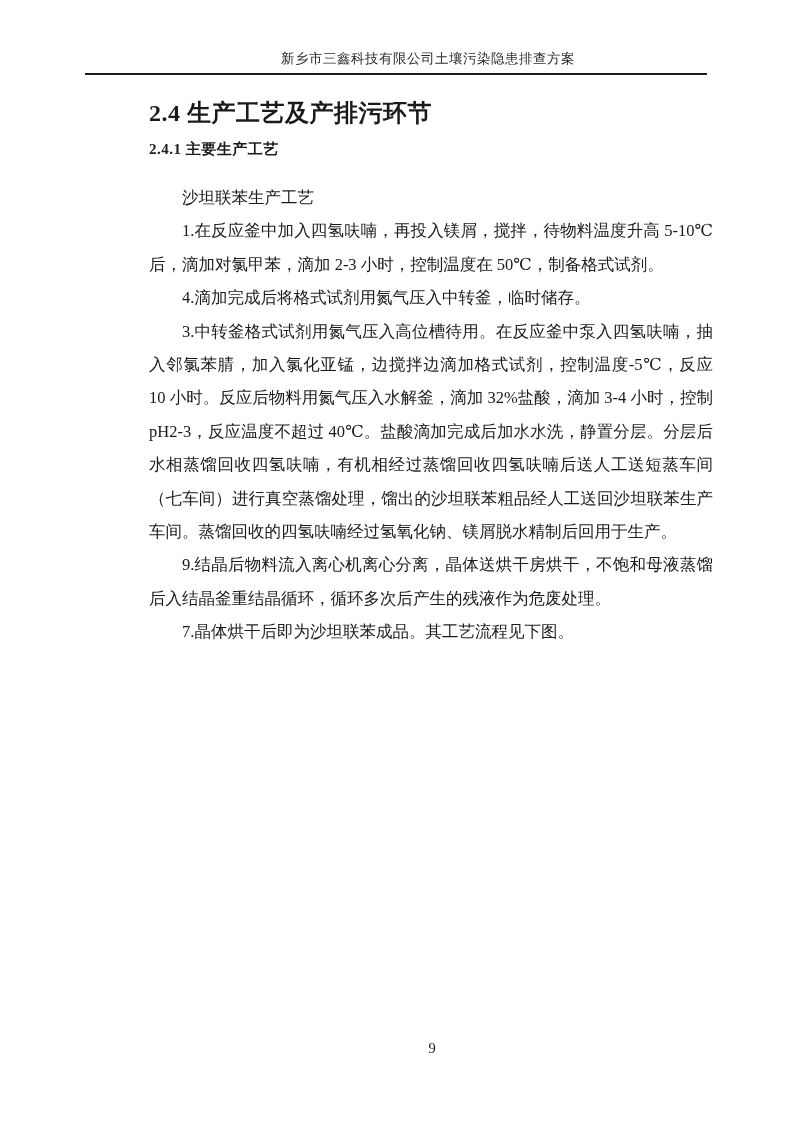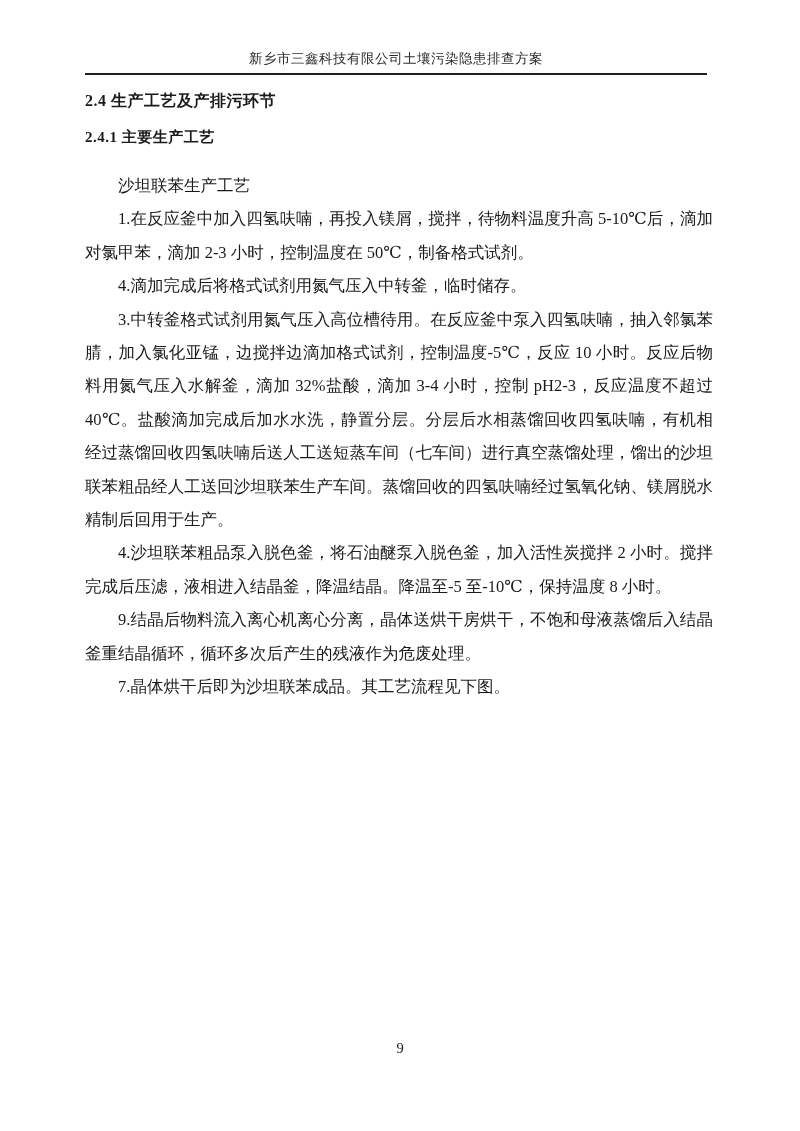--- a/index.html
+++ b/index.html
@@ -1,15 +1,15 @@
 <!DOCTYPE html>
 <html><head>
 <meta charset="utf-8">
 <style>
-  * { box-sizing: border-box; }
+  * { box-sizing: border-box; padding-left: 32px; }
   html, body { margin: 0; padding: 0; background: #ffffff; }
   .page {
     position: relative;
     width: 800px;
     height: 1131px;
     background: #ffffff;
     font-family: "Liberation Serif", "DejaVu Serif", serif;
     color: #1a1a1a;
     overflow: hidden;
   }
@@ -26,24 +26,24 @@
     border-bottom: 2px solid #1f1f1f;
     letter-spacing: 0.5px;
   }
   .content {
     position: absolute;
     top: 86px;
     left: 85px;
     width: 628px;
   }
   .content h1 {
-    font-size: 16px;
+    font-size: 24px;
     font-weight: bold;
     line-height: 30px;
-    margin: 0 0 0 0;
+    margin: 12px 0 0 0;
     letter-spacing: 0.5px;
   }
   .content h2 {
     font-size: 15px;
     font-weight: bold;
     line-height: 26px;
     margin: 8px 0 0 0;
     letter-spacing: 0.5px;
   }
   .content p {
@@ -75,21 +75,20 @@
   </div>
 
   <div class="content">
     <h1>2.4 生产工艺及产排污环节</h1>
     <h2>2.4.1 主要生产工艺</h2>
 
     <p class="first-body">沙坦联苯生产工艺</p>
     <p>1.在反应釜中加入四氢呋喃，再投入镁屑，搅拌，待物料温度升高 5-10℃后，滴加对氯甲苯，滴加 2-3 小时，控制温度在 50℃，制备格式试剂。</p>
     <p>4.滴加完成后将格式试剂用氮气压入中转釜，临时储存。</p>
     <p>3.中转釜格式试剂用氮气压入高位槽待用。在反应釜中泵入四氢呋喃，抽入邻氯苯腈，加入氯化亚锰，边搅拌边滴加格式试剂，控制温度-5℃，反应 10 小时。反应后物料用氮气压入水解釜，滴加 32%盐酸，滴加 3-4 小时，控制 pH2-3，反应温度不超过 40℃。盐酸滴加完成后加水水洗，静置分层。分层后水相蒸馏回收四氢呋喃，有机相经过蒸馏回收四氢呋喃后送人工送短蒸车间（七车间）进行真空蒸馏处理，馏出的沙坦联苯粗品经人工送回沙坦联苯生产车间。蒸馏回收的四氢呋喃经过氢氧化钠、镁屑脱水精制后回用于生产。</p>
-    <p>4.沙坦联苯粗品泵入脱色釜，将石油醚泵入脱色釜，加入活性炭搅拌 2 小时。搅拌完成后压滤，液相进入结晶釜，降温结晶。降温至-5 至-10℃，保持温度 8 小时。</p>
     <p>9.结晶后物料流入离心机离心分离，晶体送烘干房烘干，不饱和母液蒸馏后入结晶釜重结晶循环，循环多次后产生的残液作为危废处理。</p>
     <p>7.晶体烘干后即为沙坦联苯成品。其工艺流程见下图。</p>
   </div>
 
   <div class="footer">
     <span>9</span>
   </div>
 
 </div>
 

